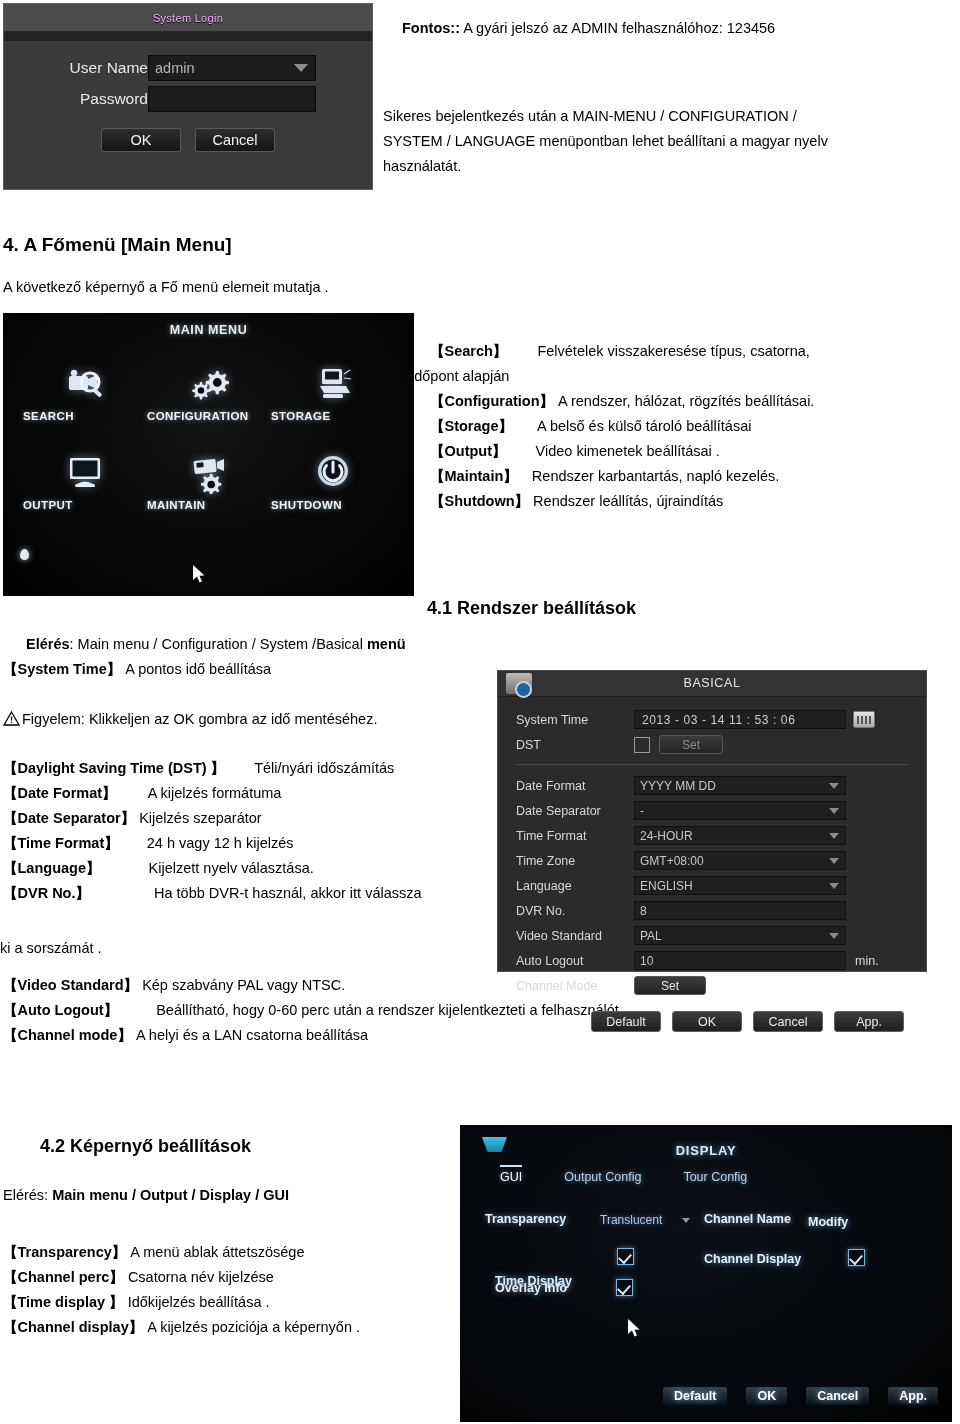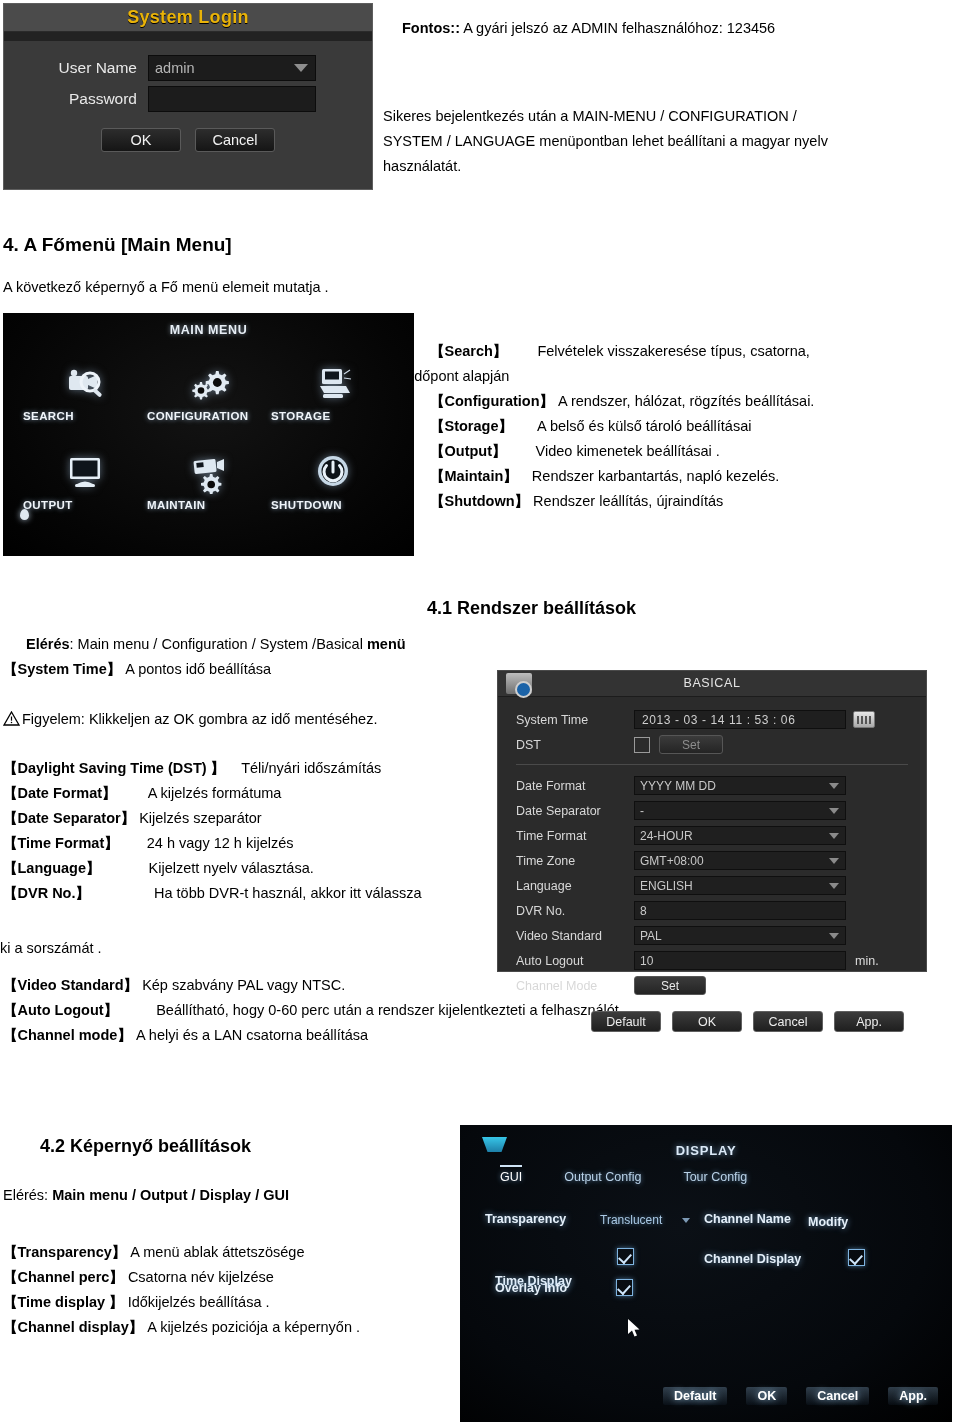--- a/index.html
+++ b/index.html
@@ -22,30 +22,30 @@
 
   
   .login {
     position:absolute; left:3px; top:3px; width:370px; height:187px;
     background:#3a3a3a;
     border:1px solid #5e5e5e;
   }
   .login-title {
     height:28px; background:#4b4b4b;
     border-bottom:1px solid #2a2a2a;
-    color:#eab308; font-size:18px; font-weight:bold;
+    color:#f0abfc; font-size:11px; font-weight:normal;
     display:flex; align-items:center; justify-content:center;
     letter-spacing:.3px;
     text-shadow:0 1px 0 #000;
   }
   .login-strip { height:9px; background:#222; }
   .login-body { padding:14px 22px 0 22px; }
   .lrow { display:flex; align-items:center; margin-bottom:5px; }
   .llabel {
-    width:122px; text-align:right; padding-right:11px;
+    width:122px; text-align:right; 
     color:#e9e9e9; font-size:15.5px;
   }
   .lfield {
     width:168px; height:26px; background:#1c1c1c;
     border:1px solid #0c0c0c; position:relative;
     display:flex; align-items:center;
   }
   .lfield span { color:#b5b5b5; font-size:14.5px; padding-left:6px; }
   .lcaret {
     position:absolute; right:7px; top:50%; transform:translateY(-50%);
@@ -56,21 +56,21 @@
   .lbtn {
     width:80px; height:24px;
     background:linear-gradient(#2d2d2d,#151515);
     border:1px solid #5a5a5a; border-radius:3px;
     color:#f2f2f2; font-size:14.5px;
     display:flex;align-items:center;justify-content:center;
   }
 
   
   .mainmenu {
-    position:absolute; left:3px; top:313px; width:411px; height:243px;
+    position:absolute; left:3px; top:313px; width:411px; height:283px;
     background:radial-gradient(ellipse at 50% 40%, #131313 0%, #050505 70%, #000 100%);
     overflow:hidden;
   }
   .mm-title {
     position:absolute; top:10px; left:0; right:0; text-align:center;
     color:#e7eef5; font-size:12.5px; font-weight:bold; letter-spacing:.6px;
     text-shadow:0 0 5px rgba(190,215,240,.6);
   }
   .mm-grid {
     position:absolute; left:20px; top:50px; width:372px;
@@ -386,21 +386,21 @@
           <path d="M8.5 1 L16 14 L1 14 Z" fill="none" stroke="#000" stroke-width="1.3"></path>
           <path d="M8.5 5.5 v4.2" stroke="#000" stroke-width="1.2"></path>
           <circle cx="8.5" cy="11.4" r=".75" fill="#000"></circle>
         </svg>
     </span><span>Figyelem: Klikkeljen az OK gombra az idő mentéséhez.</span>
   </div>
 
   <div class="txt" style="left:3px; top:756px; width:480px;">
     <div>
       <span class="b">【Daylight Saving Time (DST) 】</span>
-      <span style="margin-left:12px;text-align:center;">Téli/nyári időszámítás</span>
+      <span style="margin-left:25px;text-align:center;">Téli/nyári időszámítás</span>
     </div>
     <div>
       <span class="b">【Date Format】</span>
       <span style="margin-left:27px;text-align:center;">A kijelzés formátuma</span>
     </div>
     <div>
       <span class="b">【Date Separator】</span>
       <span>Kijelzés szeparátor</span>
     </div>
     <div>

